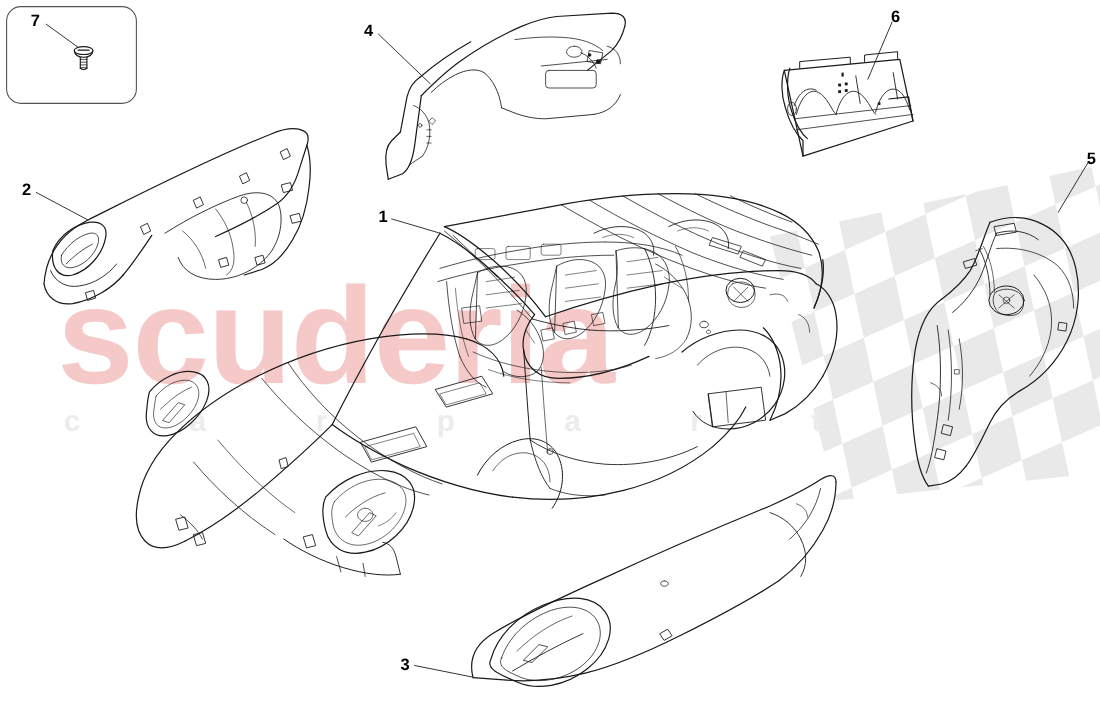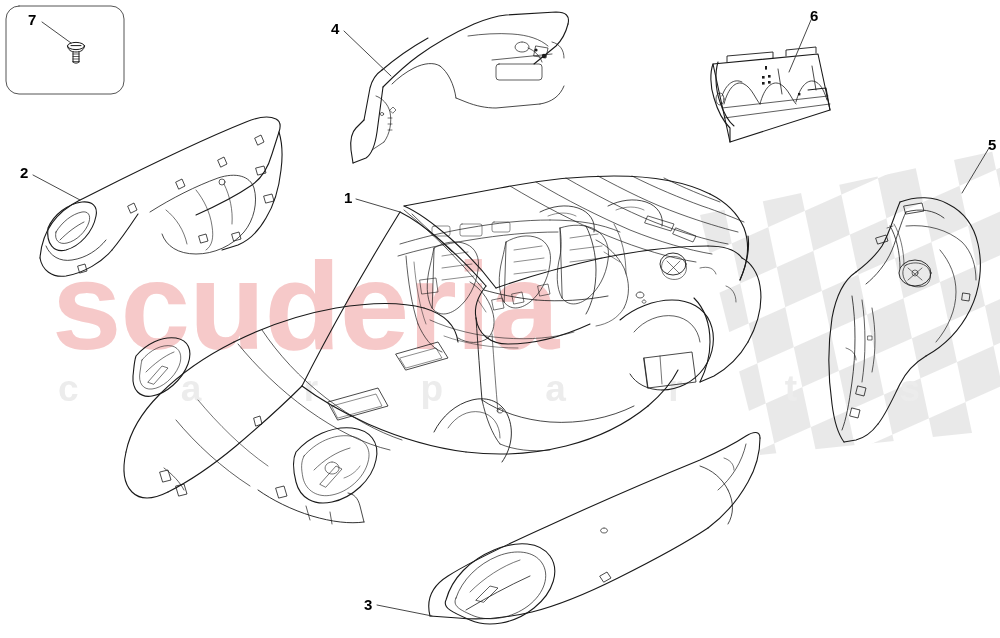--- a/index.html
+++ b/index.html
@@ -32,21 +32,21 @@
     line-height:1;
     user-select:none;
     pointer-events:none;
     white-space:nowrap;
   }
   .wm-sub{
     position:absolute;
     left:58px;top:370px;
     font-family:"Liberation Sans", sans-serif;
     font-weight:bold;
-    font-size:37px;
+    font-size:27px;
     letter-spacing:46px;
     color:#ececec;
     line-height:1;
     user-select:none;
     pointer-events:none;
     white-space:nowrap;
   }
 </style>
 </head>
 <body>

